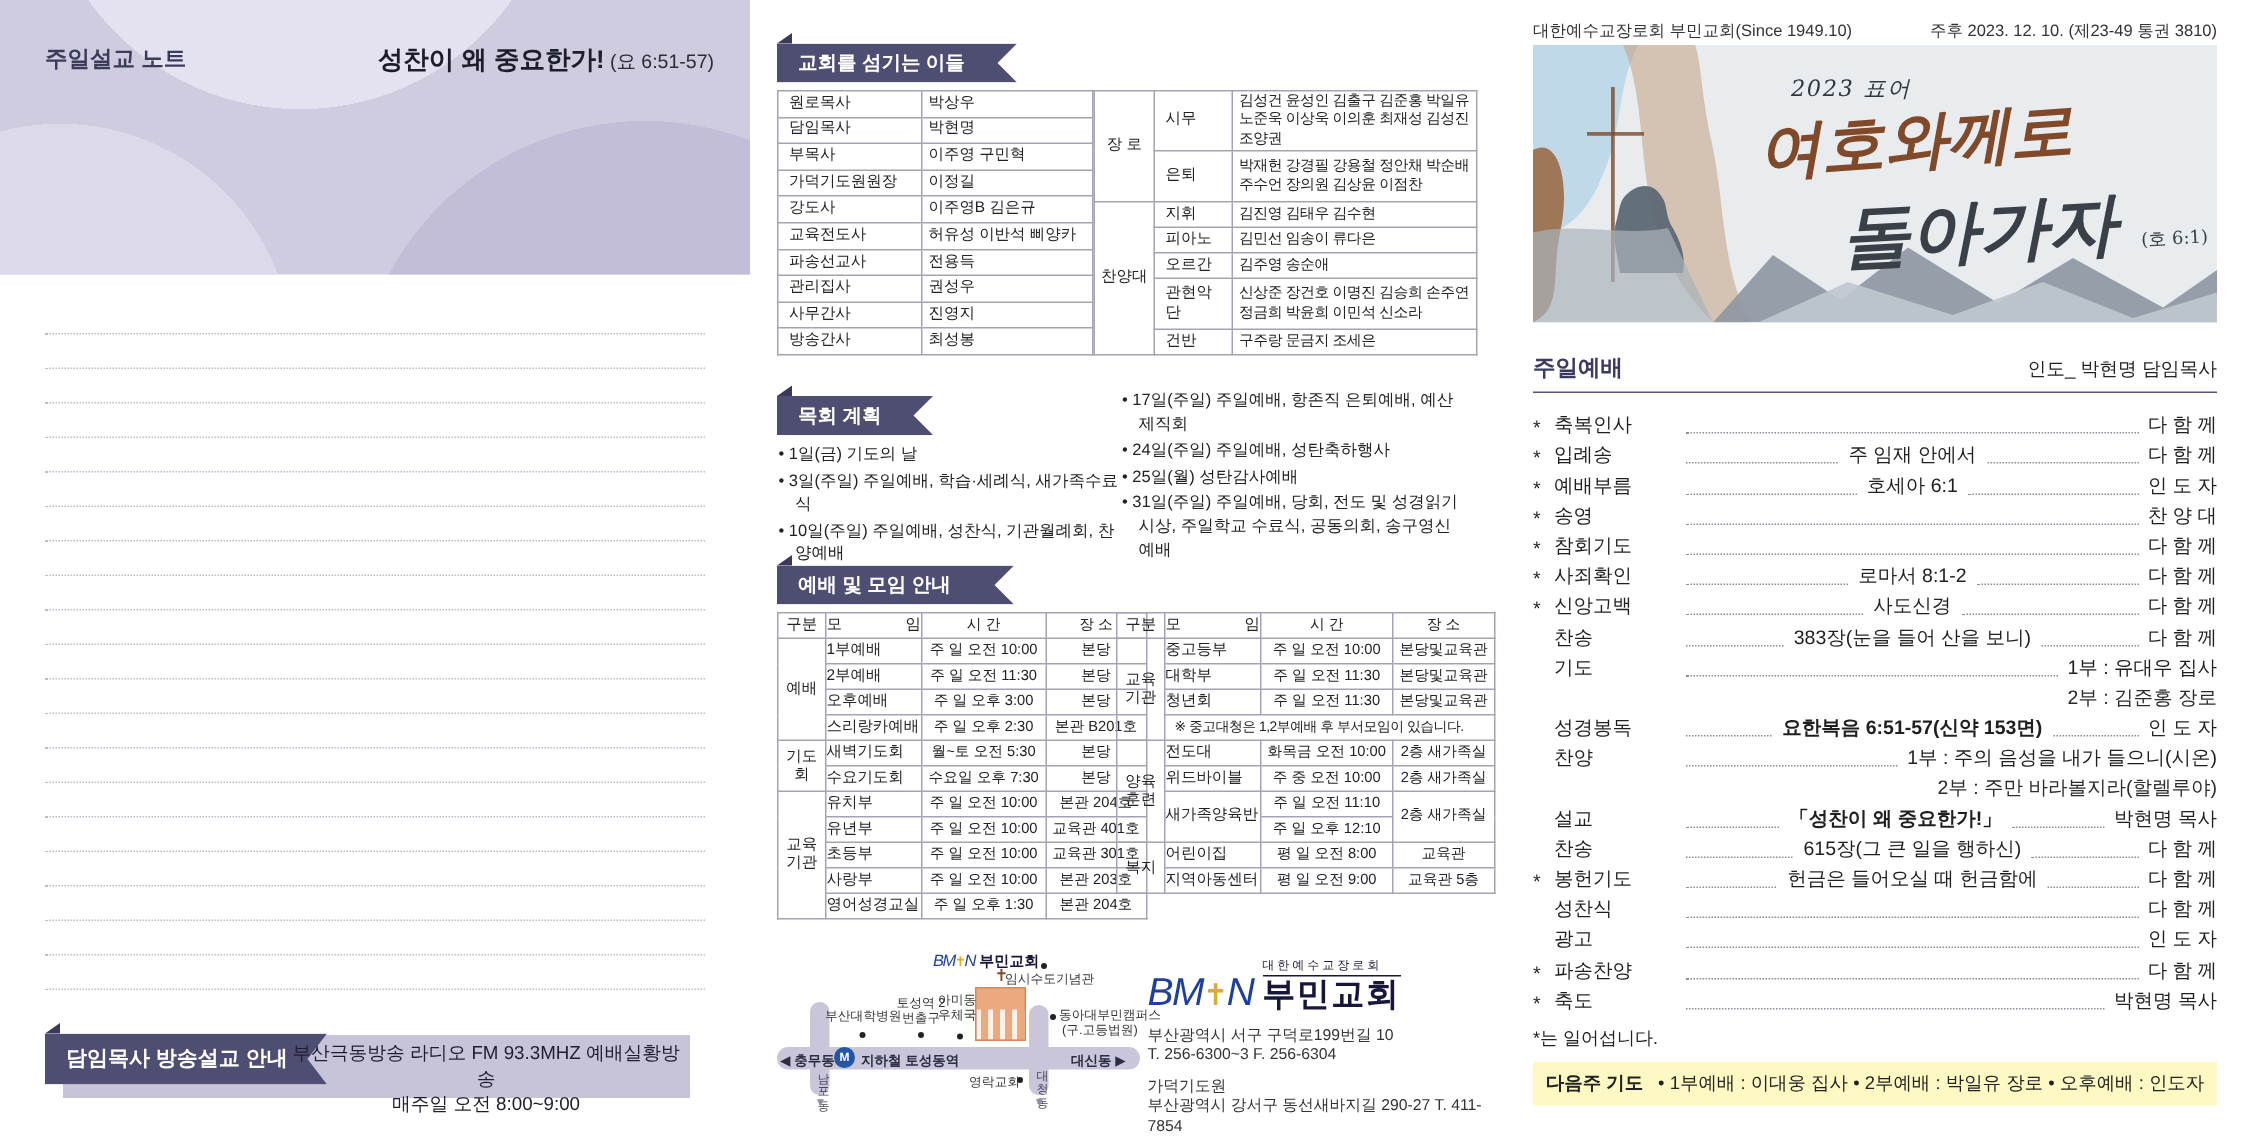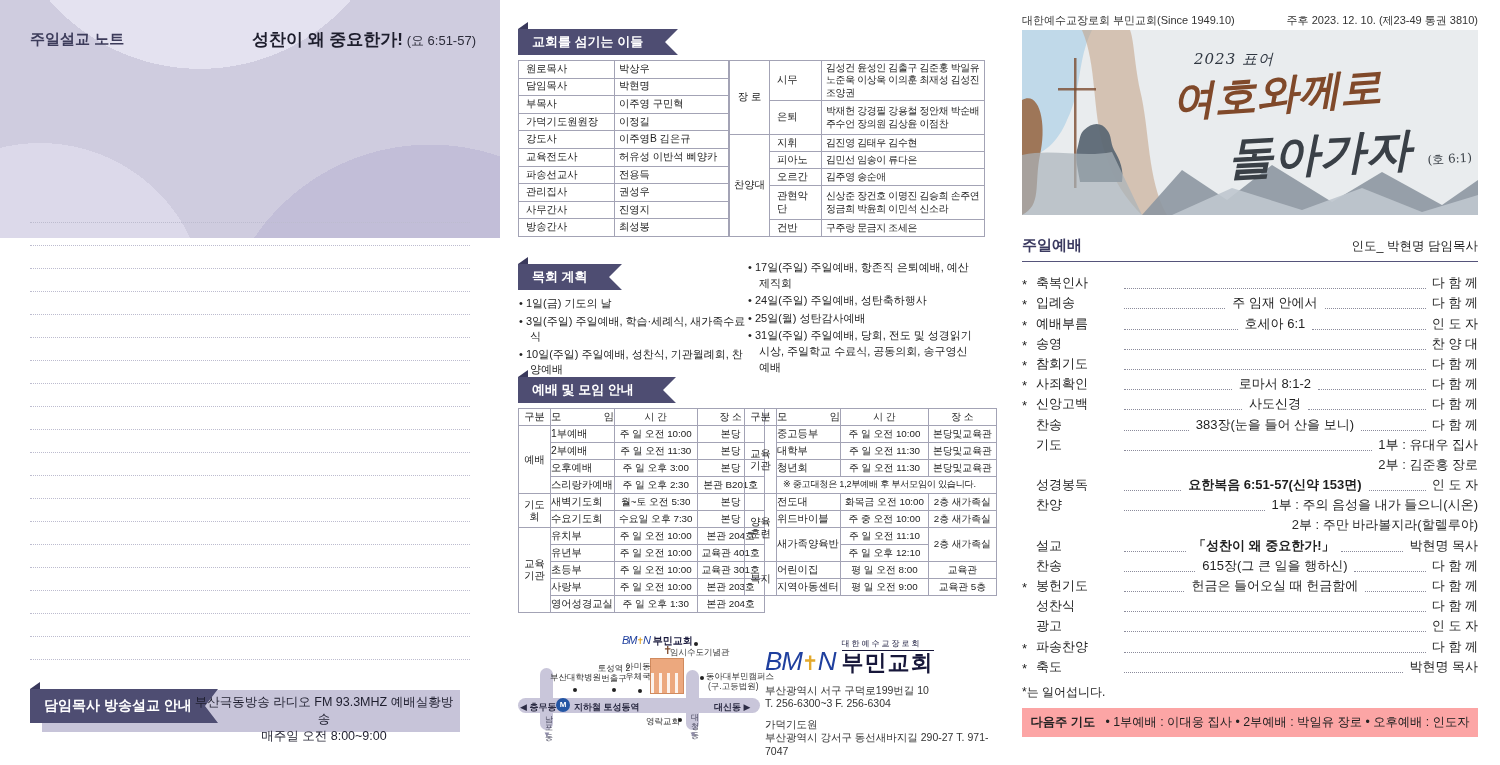--- a/index.html
+++ b/index.html
@@ -1,21 +1,21 @@
 <!DOCTYPE html>
 <html><head>
 <meta charset="utf-8">
 <style>
   * { margin:0; padding:0; box-sizing:border-box; }
   html,body { background:#ffffff; }
   body { font-family:"Liberation Sans","DejaVu Sans",sans-serif; color:#2b2b2b; }
   .page { position:relative; width:1500px; height:765px; background:#ffffff; overflow:hidden; }
 
   
-  .lp-header { position:absolute; left:0; top:0; width:500px; height:238px;
+  .lp-header { position:absolute; left:0; top:0; width:500px; height:183px;
     background:
       radial-gradient(circle at 40% -55%, #e4e2f0 0 42%, rgba(0,0,0,0) 42%),
       radial-gradient(circle at 86% 150%, #c2bed8 0 38%, rgba(0,0,0,0) 38%),
       radial-gradient(circle at 8% 130%, #dcd9ea 0 30%, rgba(0,0,0,0) 30%),
       #cfccdf; }
   .lp-note-label { position:absolute; left:30px; top:30px; font-size:15px; font-weight:bold; color:#3c3b5a; }
   .lp-sermon { position:absolute; right:24px; top:28px; text-align:right; white-space:nowrap; }
   .lp-sermon .t { font-size:17px; font-weight:bold; color:#1d1d2c; }
   .lp-sermon .r { font-size:13px; color:#2c2c3a; }
   .notes { position:absolute; left:30px; top:200px; width:440px; }
@@ -117,21 +117,21 @@
   .wlist { position:absolute; left:1022px; top:272px; width:456px; }
   .wrow { display:flex; align-items:flex-end; height:20.2px; font-size:13px; color:#1f1f1f; }
   .wstar { width:14px; }
   .wlabel { width:82px; text-align:justify; text-align-last:justify; }
   .leader { flex:1; border-bottom:1.2px dotted #8b8b9b; margin:0 6px 3px 6px; min-width:8px; }
   .wcenter { padding:0 1px; }
   .wbold { font-weight:bold; }
   .wright { white-space:nowrap; text-align:right; }
   .wextra { height:20.2px; text-align:right; font-size:13px; display:flex; align-items:flex-end; justify-content:flex-end; }
   .footnote { position:absolute; left:1022px; top:684px; width:456px; text-align:left; font-size:12px; color:#222; }
-  .nextbar { position:absolute; left:1022px; top:708px; width:456px; height:29px; background:#fca5a5;
+  .nextbar { position:absolute; left:1022px; top:708px; width:456px; height:29px; background:#fef9c3;
              display:flex; align-items:center; justify-content:center; font-size:12.3px; color:#222; white-space:nowrap; }
   .nextbar b { margin-right:10px; }
 </style>
 </head>
 <body>
 
 <div class="page">
 
   <div class="lp-header">
     <div class="lp-note-label">주일설교 노트</div>
@@ -439,21 +439,21 @@
       <span class="cname">
         <div class="denom">대한예수교장로회</div>
         <div class="nm">부민교회</div>
       </span>
     </div>
     <div class="caddr">
       <div>부산광역시 서구 구덕로199번길 10</div>
       <div>T. 256-6300~3  F. 256-6304</div>
       <div class="gap"></div>
       <div>가덕기도원</div>
-      <div>부산광역시 강서구 동선새바지길 290-27  T. 971-7047</div>
+      <div>부산광역시 강서구 동선새바지길 290-27  T. 411-7854</div>
     </div>
   </div>
 
   <div class="rp-top">
     <span>대한예수교장로회 부민교회(Since 1949.10)</span>
     <span>주후 2023. 12. 10. (제23-49 통권 3810)</span>
   </div>
 
   <div class="banner">
     <svg width="456" height="185" viewBox="0 0 456 185">

